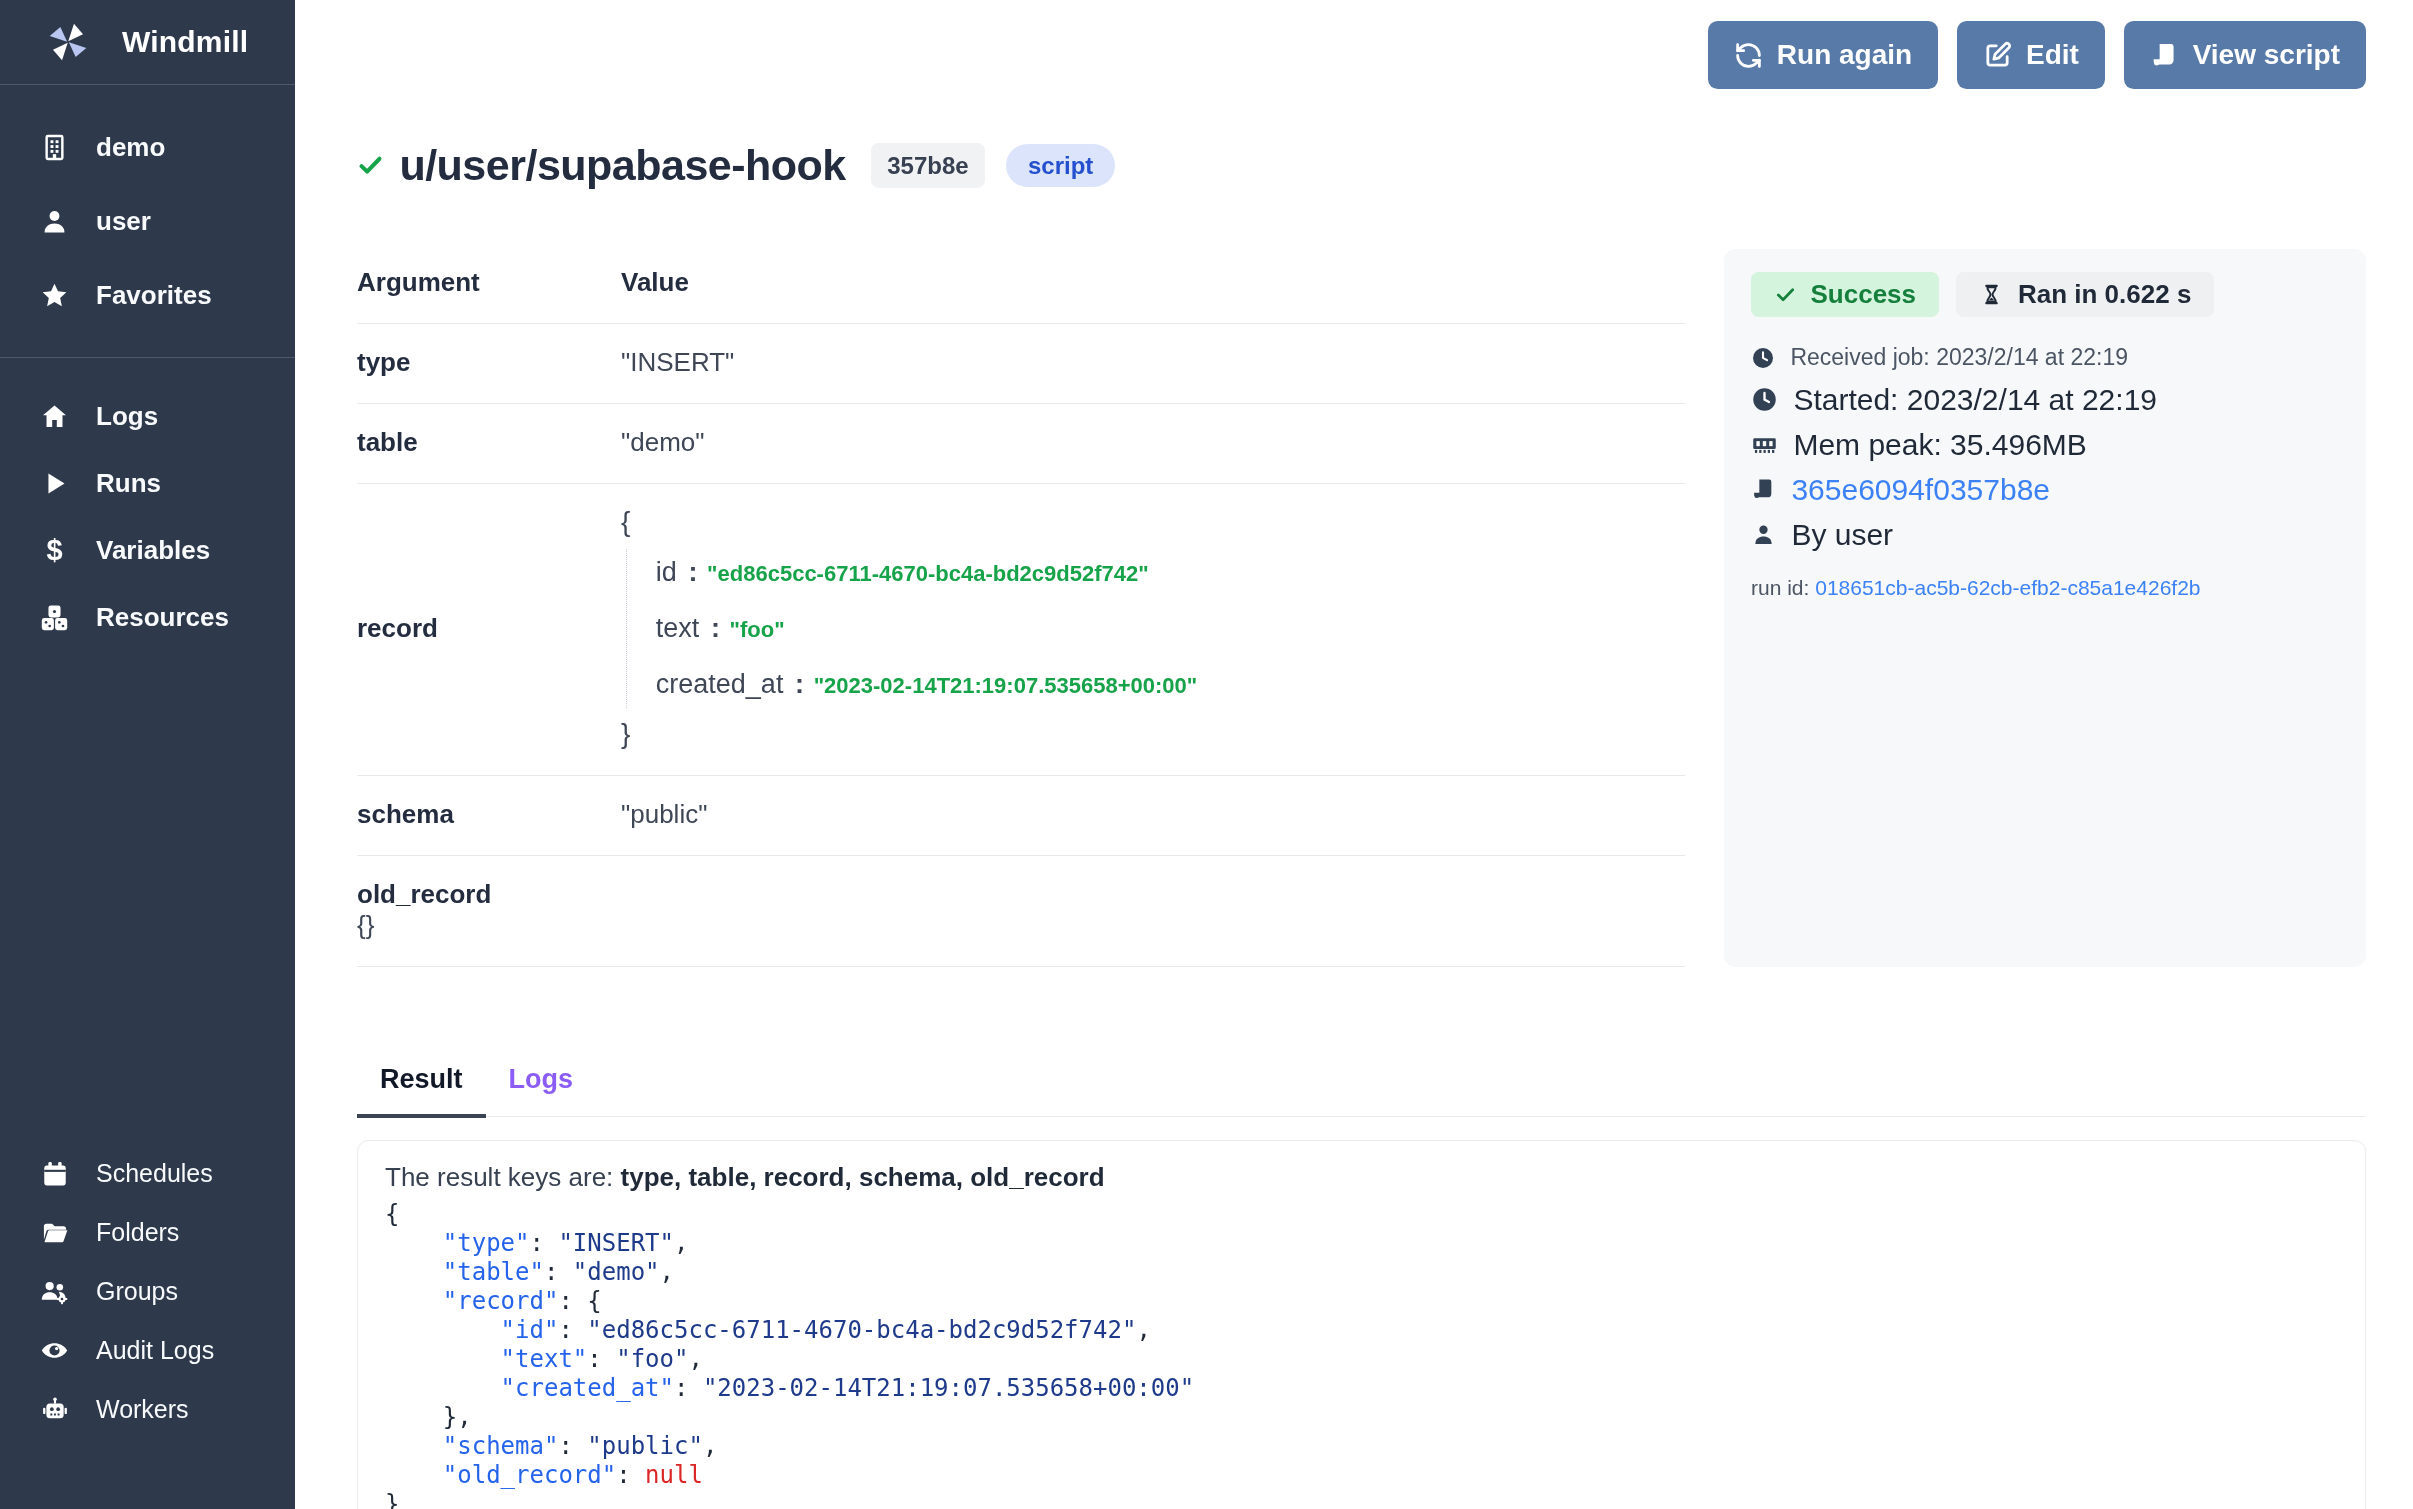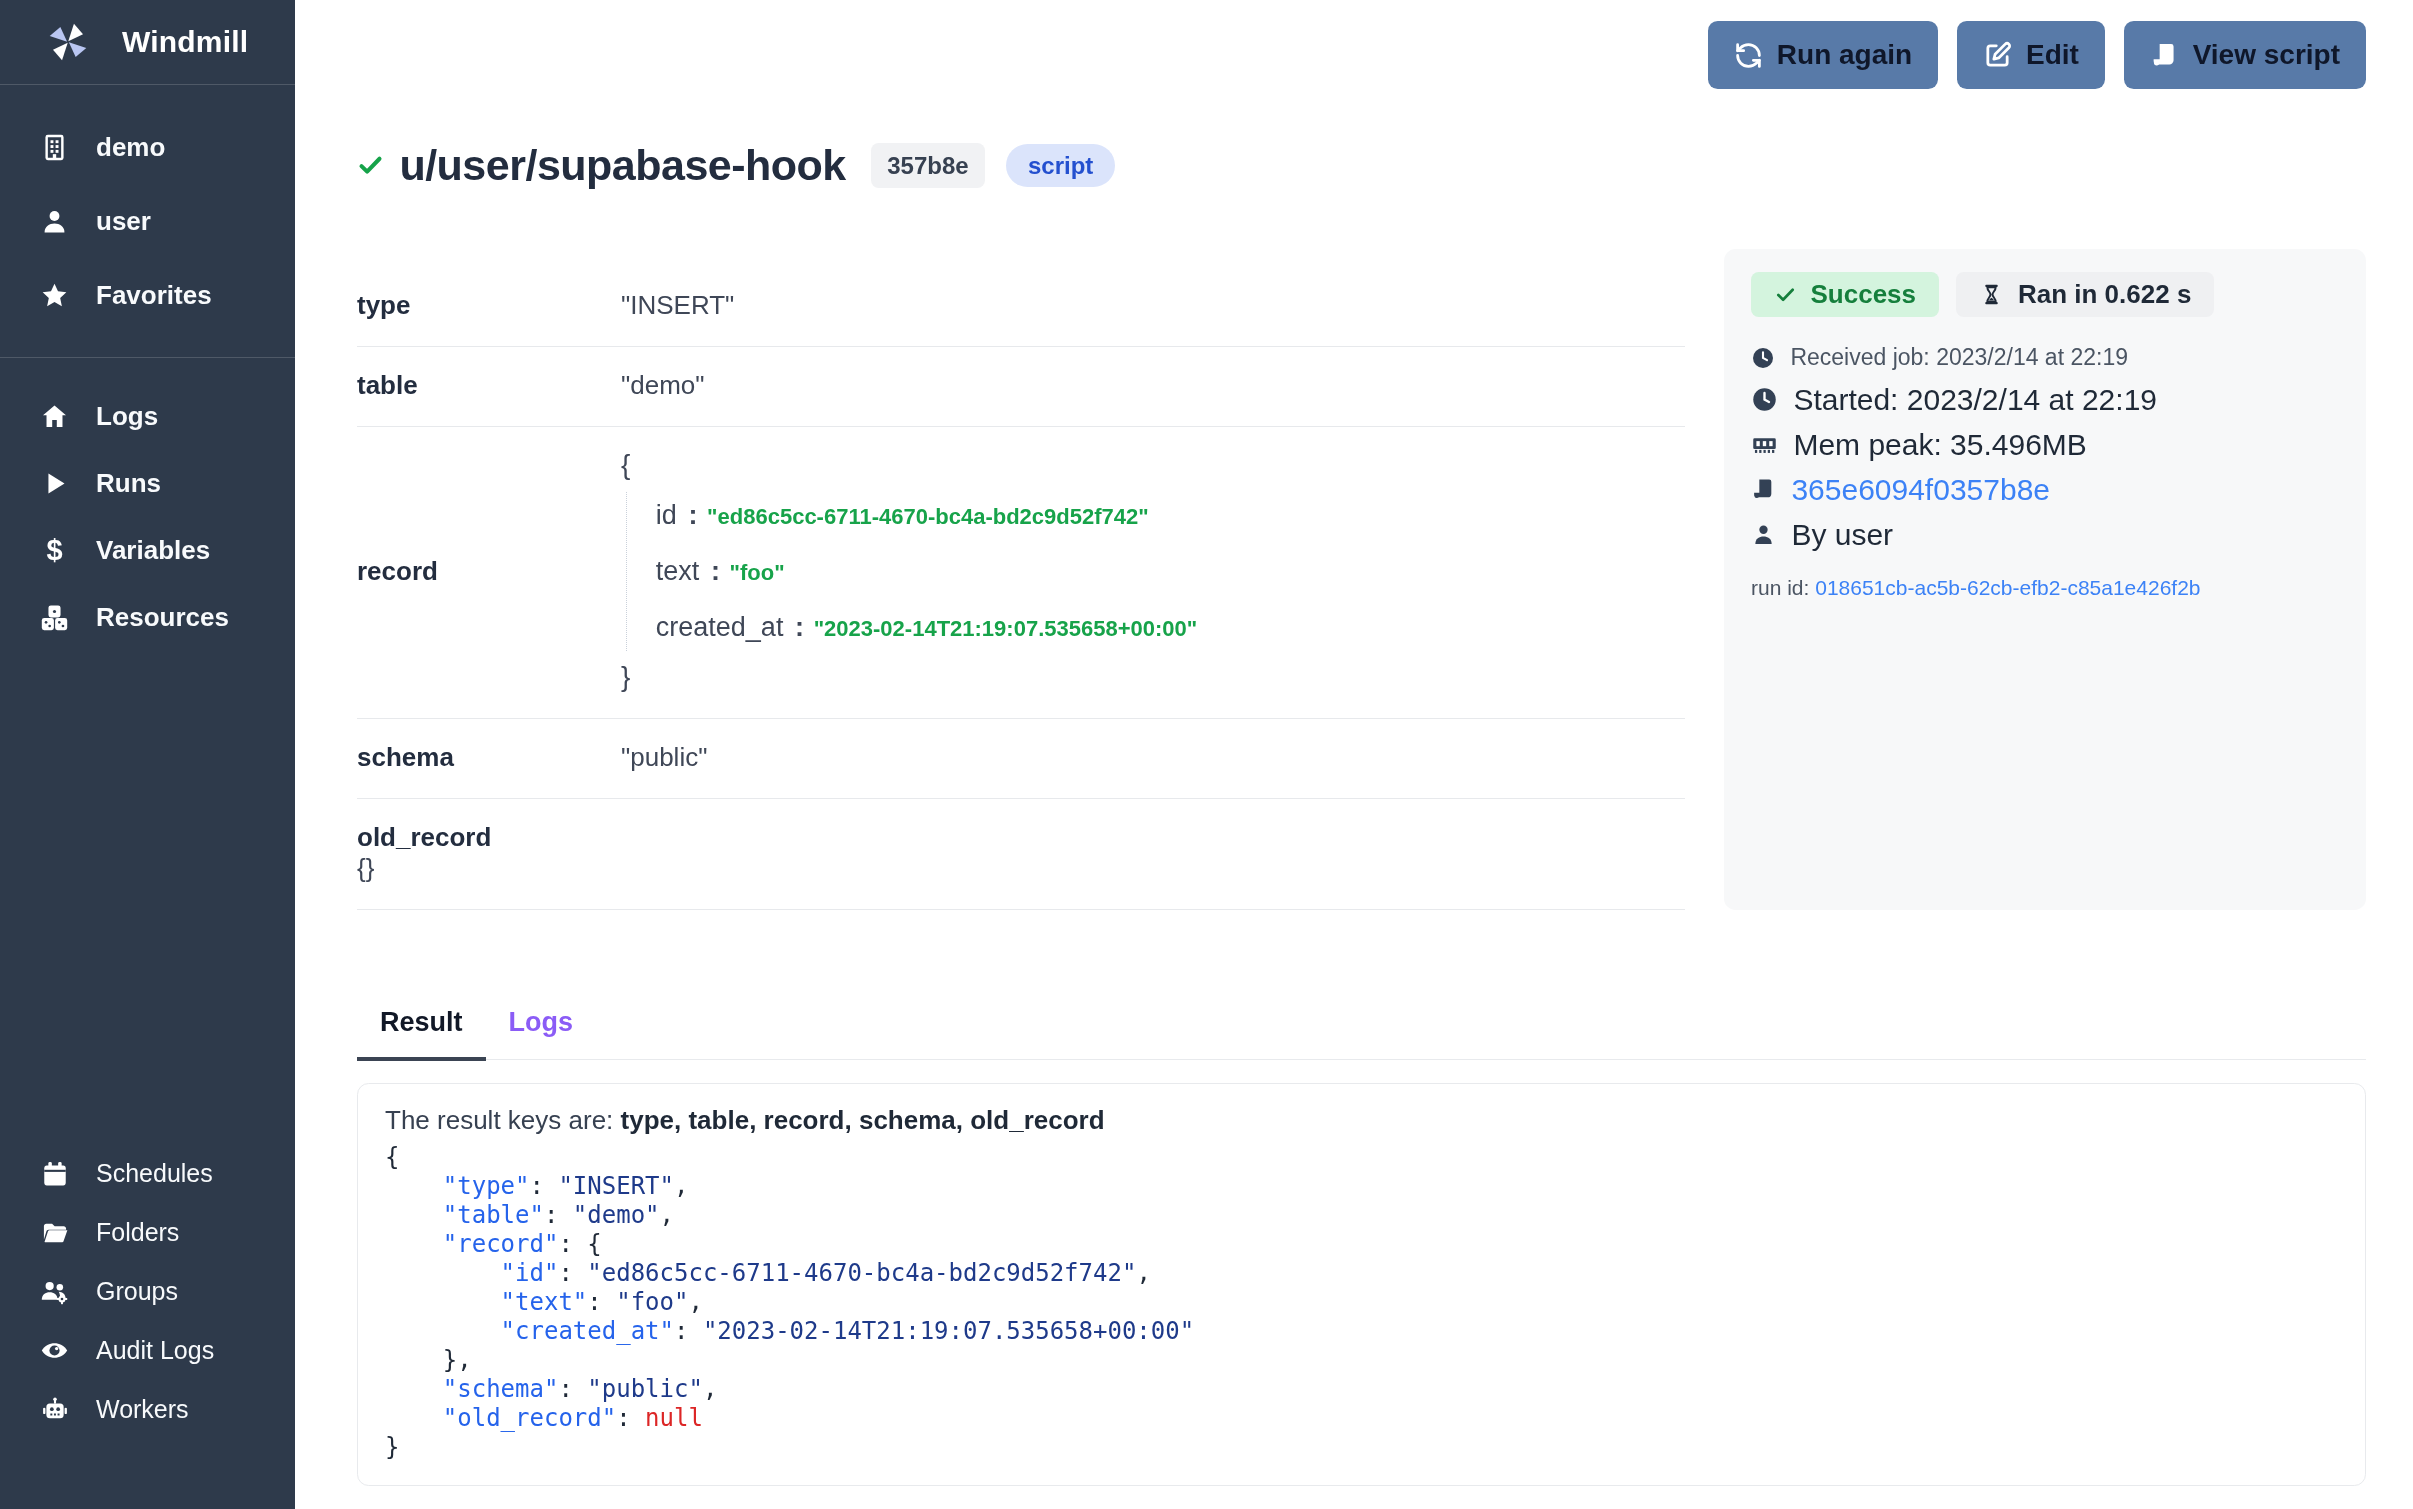--- a/index.html
+++ b/index.html
@@ -36,21 +36,21 @@
   .bottom-sec { margin-top:auto; padding-bottom:70px; }
   .bottom-sec .side-item { height:59px; }
   .bottom-sec .side-item .slabel { font-size:25px; font-weight:500; }
   .sicon { width:31px; height:31px; flex:none; display:flex; align-items:center; justify-content:center; }
   .dollar-glyph { font-size:29px; font-weight:700; color:#fff; line-height:1; }
 
   
   .main { flex:1; padding:0 48px 0 62px; display:flex; flex-direction:column; }
   .toolbar { display:flex; justify-content:flex-end; gap:19.3px; padding-top:21px; }
   .btn {
-    height:68px; background:#587aa8; color:#0f172a; border:none; border-radius:9.7px;
+    height:68px; background:#587aa8; color:#ffffff; border:none; border-radius:9.7px;
     font-size:28px; font-weight:700; font-family:inherit;
     display:flex; align-items:center; gap:13.5px; padding:0 26px; cursor:pointer;
   }
 
   .content-row { display:flex; margin-top:52px; }
   .left-col { width:1328px; flex:none; }
 
   .title-row { display:flex; align-items:center; }
   .page-title { font-size:43px; font-weight:800; color:#232d3f; margin:0 0 0 15.4px; letter-spacing:-0.5px; }
   .badge-hash {
@@ -339,20 +339,24 @@
             <svg width="27" height="27" viewBox="0 0 24 24" fill="none" stroke="#16a34a" stroke-width="3.6" stroke-linecap="round" stroke-linejoin="round">
               <path d="M4 12.5 l5 5 L20 6"></path>
             </svg>
           </span>
           <h1 class="page-title">u/user/supabase-hook</h1>
           <span class="badge-hash">357b8e</span>
           <span class="badge-kind">script</span>
         </div>
 
         <div class="args-table">
+          <div class="arow ahead">
+            <div class="acol1">Argument</div>
+            <div class="acol2">Value</div>
+          </div>
 
           <div class="arow">
             <div class="acol1">type</div>
             <div class="acol2">"INSERT"</div>
           </div>
 
           <div class="arow">
             <div class="acol1">table</div>
             <div class="acol2">"demo"</div>
           </div>

